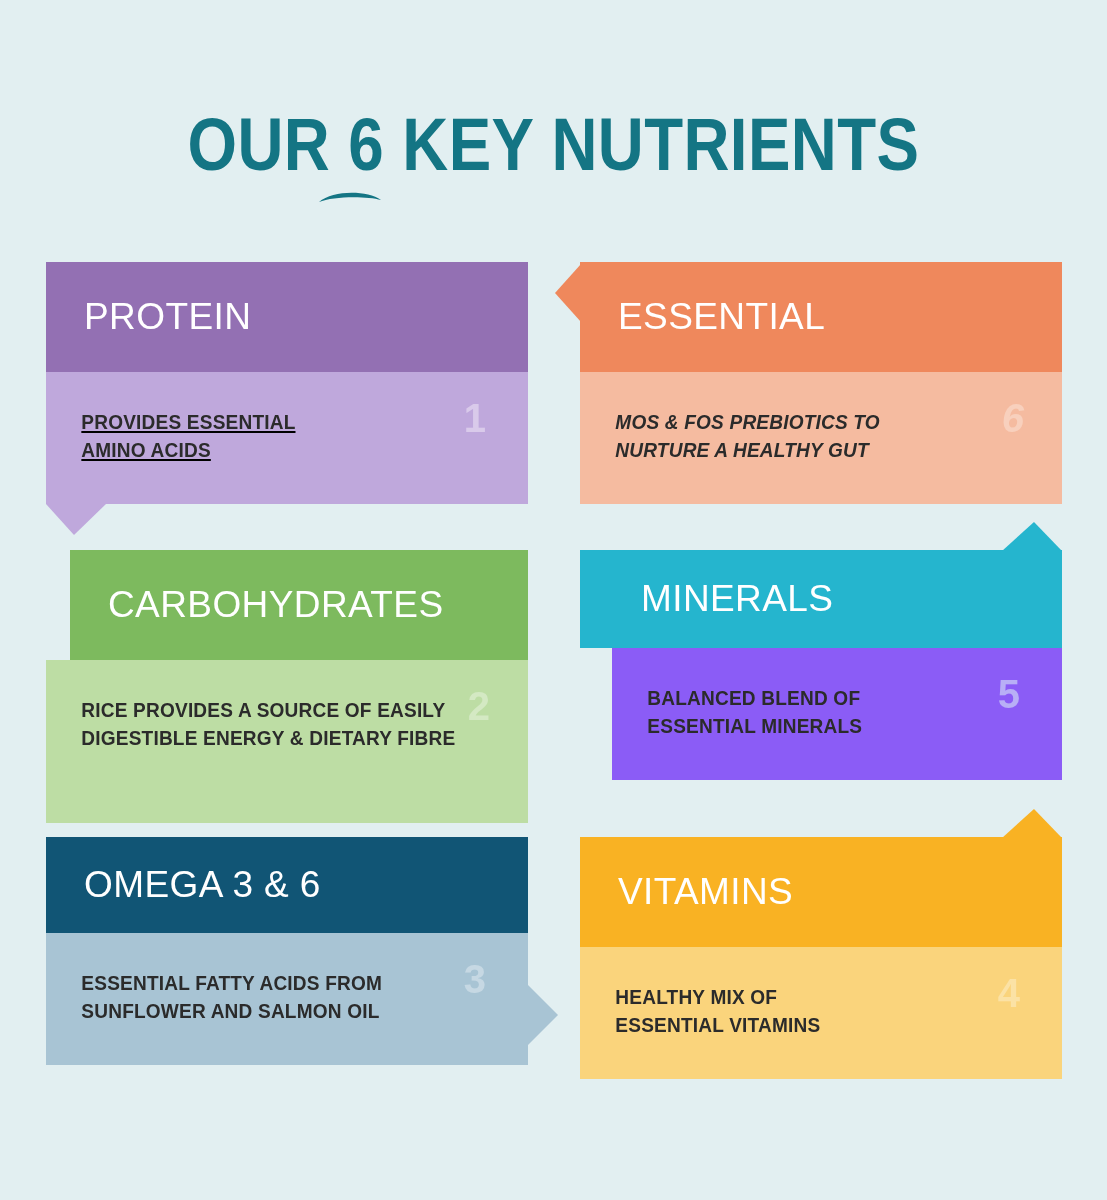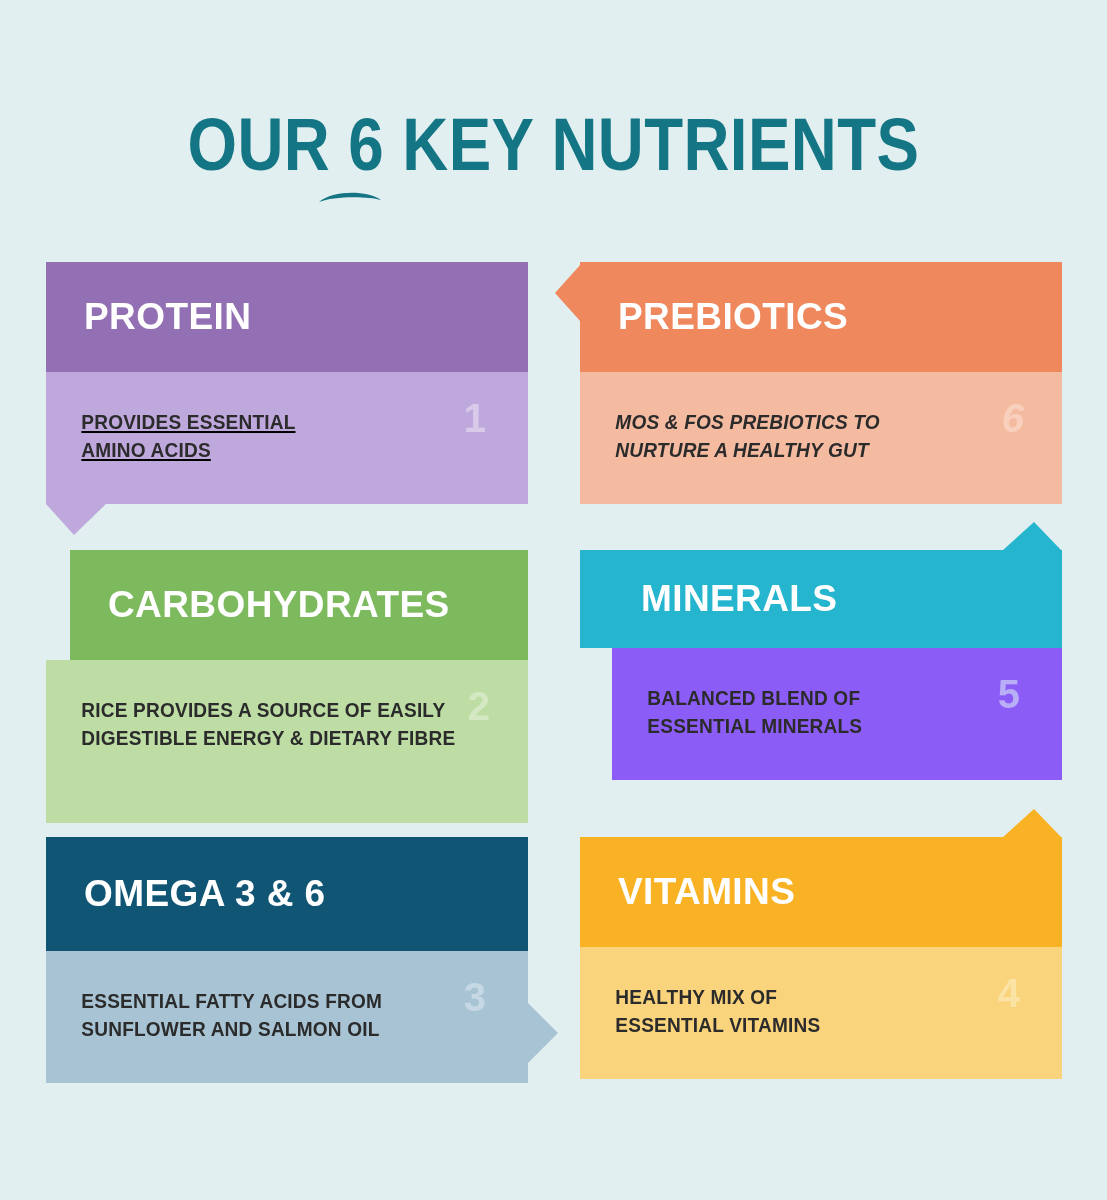--- a/index.html
+++ b/index.html
@@ -55,21 +55,21 @@
     position: absolute;
   }
   .card-header {
     position: relative;
     box-sizing: border-box;
     display: flex;
     align-items: center;
   }
   .card-title {
     font-family: "Liberation Sans", sans-serif;
-    font-weight: bold;
+    font-weight: normal;
     font-size: 37px;
     letter-spacing: 0.4px;
     color: #ffffff;
     padding-left: 38px;
     white-space: nowrap;
   }
   .card-body {
     position: relative;
     box-sizing: border-box;
   }
@@ -115,21 +115,21 @@
   #card-carbs .card-header { height: 110px; background: #7dba5e; margin-left: 24px; }
   #card-carbs .card-body { height: 163px; background: #bddda4; }
   #card-carbs .card-number { color: #e7f3dd; right: 38px; }
   #card-carbs .tail {
     left: 0px; top: 132px; width: 60px; height: 31px;
   }
   #card-carbs .card-desc { font-size: 20.5px; }
 
   
   #card-omega { left: 46px; top: 837px; width: 482px; }
-  #card-omega .card-header { height: 114px; background: #115575; }
+  #card-omega .card-header { height: 96px; background: #115575; }
   #card-omega .card-body { height: 132px; background: #a8c4d4; }
   #card-omega .card-number { color: #dfeaf1; }
   #card-omega .tail {
     left: 482px; top: 52px; width: 30px; height: 60px;
   }
 
   
   #card-prebiotics { left: 580px; top: 262px; width: 482px; }
   #card-prebiotics .card-header { height: 110px; background: #ef885c; }
   #card-prebiotics .card-body { height: 132px; background: #f5bba0; font-style: italic; }
@@ -205,21 +205,21 @@
 SUNFLOWER AND SALMON OIL</div>
       <div class="card-number">3</div>
       <svg class="tail" viewBox="0 0 30 60" preserveAspectRatio="none">
         <polygon points="0,0 30,30 0,60" fill="#a8c4d4"></polygon>
       </svg>
     </div>
   </div>
 
   <div class="card" id="card-prebiotics">
     <div class="card-header">
-      <div class="card-title">PREBIOTICS</div>
+      <div class="card-title">ESSENTIAL</div>
       <svg class="tail" viewBox="0 0 26 58" preserveAspectRatio="none">
         <polygon points="26,0 26,58 0,29" fill="#ef885c"></polygon>
       </svg>
     </div>
     <div class="card-body">
       <div class="card-desc">MOS &amp; FOS PREBIOTICS TO
 NURTURE A HEALTHY GUT</div>
       <div class="card-number">6</div>
     </div>
   </div>

